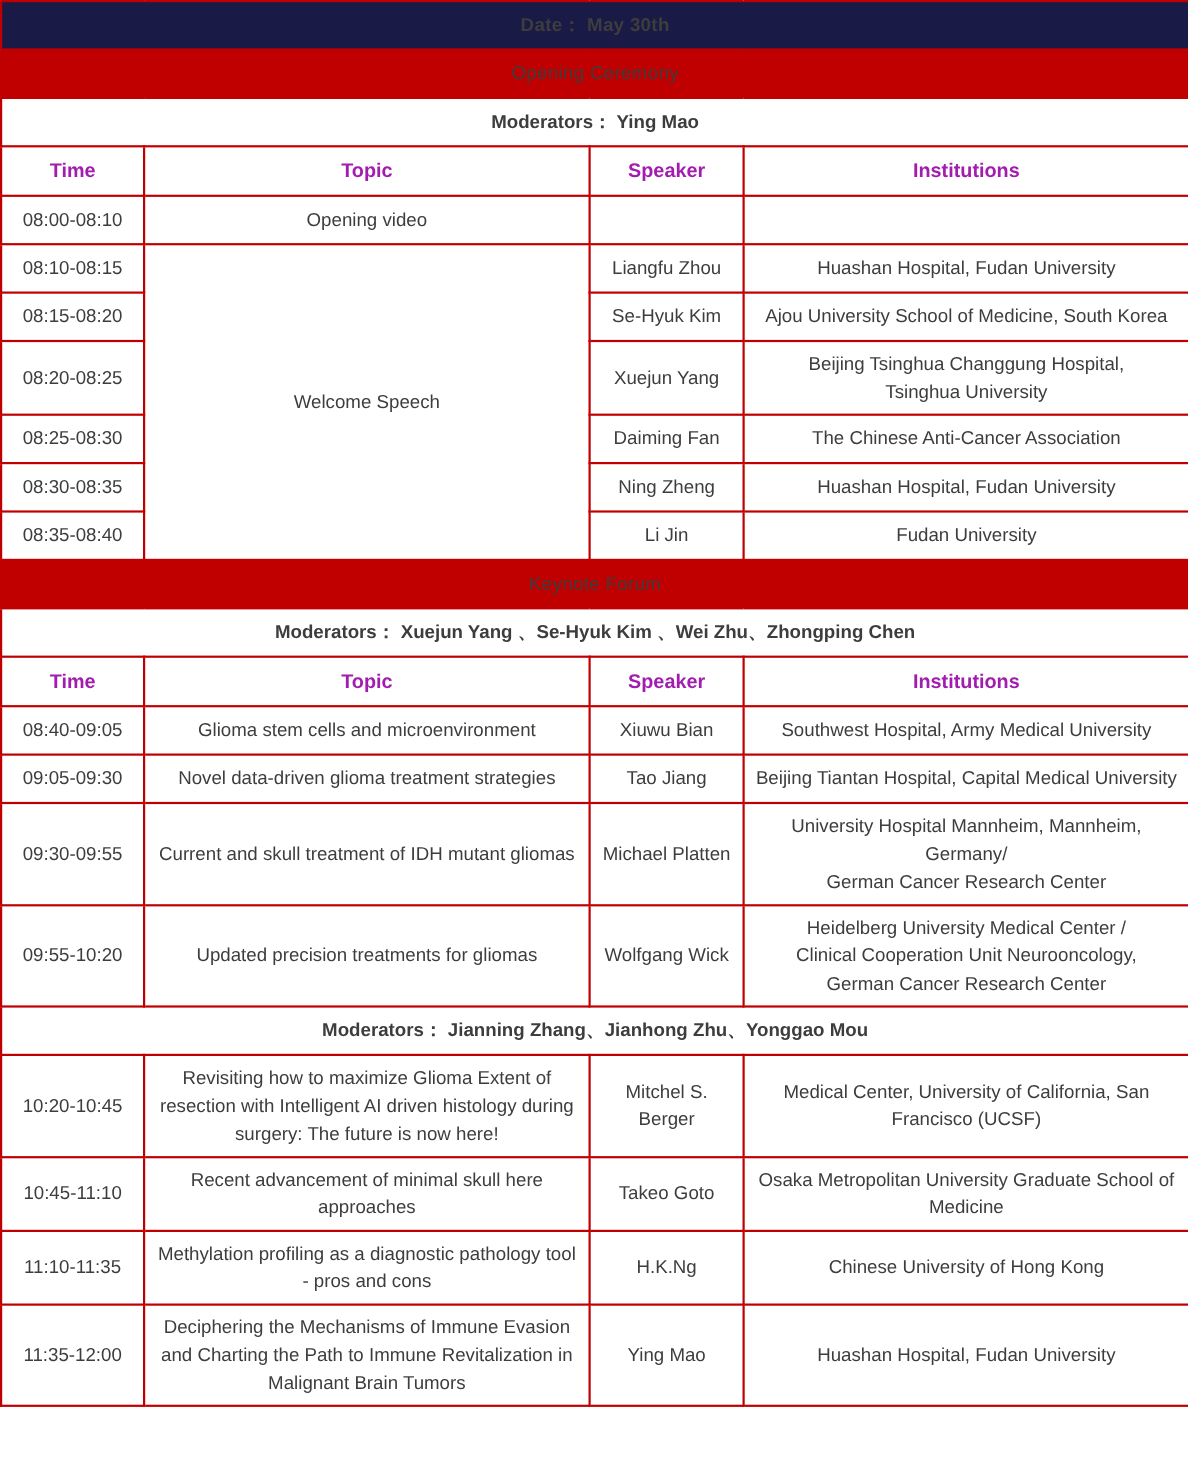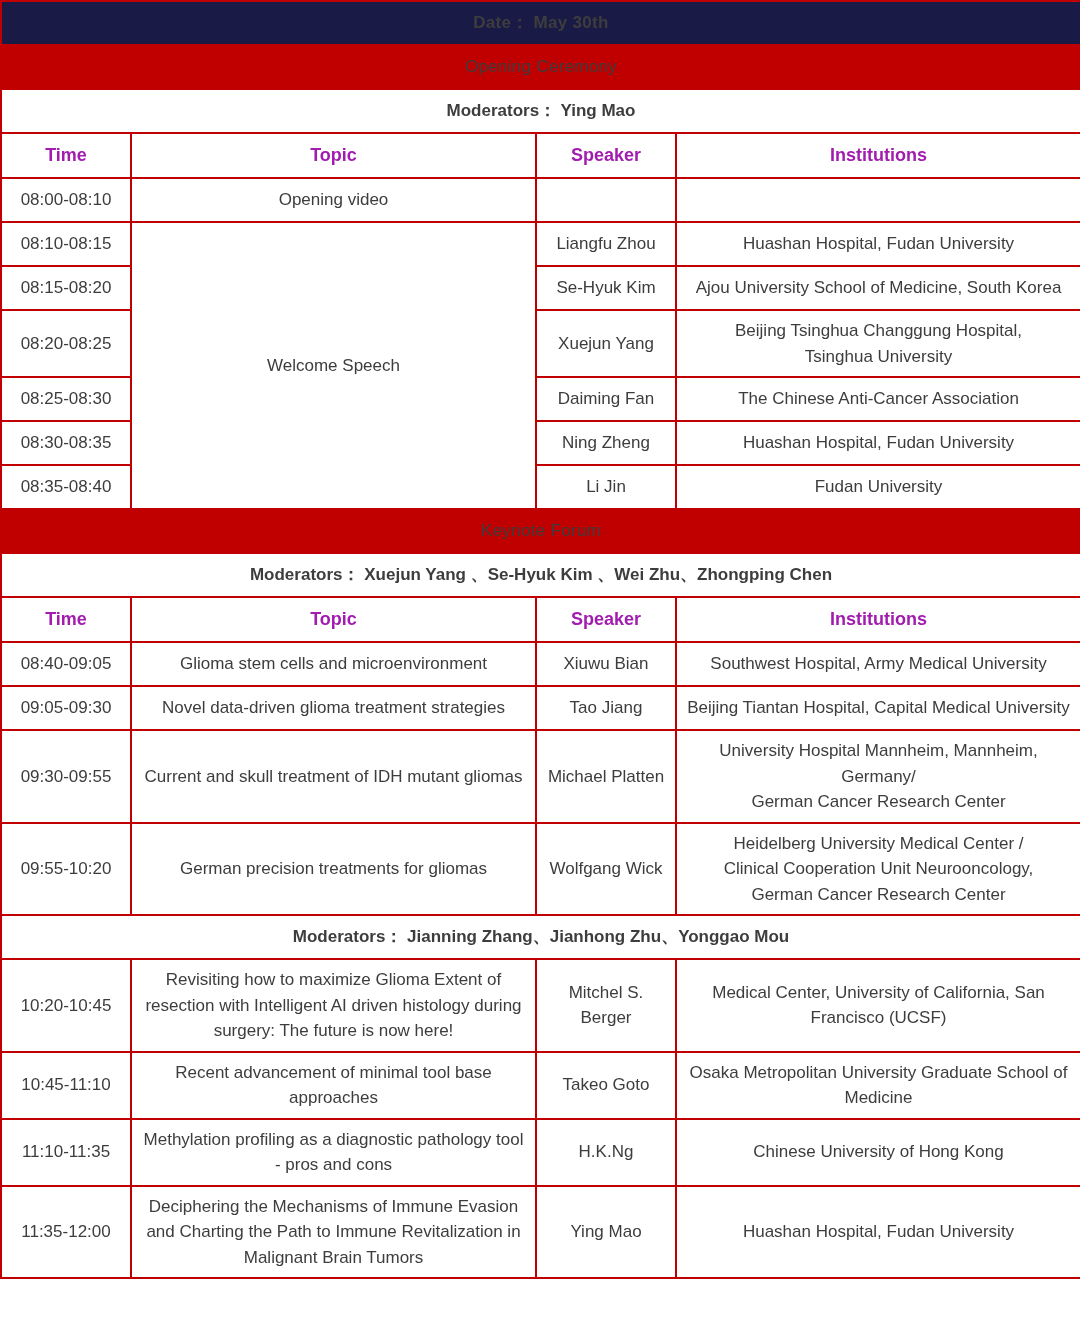--- a/index.html
+++ b/index.html
@@ -167,40 +167,40 @@
       </tr>
       <tr>
         <td>09:30-09:55</td>
         <td>Current and skull treatment of IDH mutant gliomas</td>
         <td>Michael Platten</td>
         <td class="pre">University Hospital Mannheim, Mannheim, Germany/
 German Cancer Research Center</td>
       </tr>
       <tr>
         <td>09:55-10:20</td>
-        <td>German precision treatments for gliomas</td>
+        <td>Updated precision treatments for gliomas</td>
         <td>Wolfgang Wick</td>
         <td class="pre">Heidelberg University Medical Center  /
 Clinical Cooperation Unit Neurooncology,
 German Cancer Research Center</td>
       </tr>
 
       <tr>
         <td colspan="4" class="moderators">Moderators：  Jianning Zhang、Jianhong Zhu、Yonggao Mou</td>
       </tr>
 
       <tr>
         <td>10:20-10:45</td>
         <td>Revisiting how to maximize Glioma Extent of resection with Intelligent AI driven histology during surgery:  The future is now here!</td>
         <td>Mitchel S. Berger</td>
         <td class="pre">Medical Center, University of California, San Francisco (UCSF)</td>
       </tr>
       <tr>
         <td>10:45-11:10</td>
-        <td>Recent advancement of minimal tool base approaches</td>
+        <td>Recent advancement of minimal skull here approaches</td>
         <td>Takeo Goto</td>
         <td class="pre">Osaka Metropolitan University Graduate School of Medicine</td>
       </tr>
       <tr>
         <td>11:10-11:35</td>
         <td>Methylation profiling as a diagnostic pathology tool - pros and cons</td>
         <td>H.K.Ng</td>
         <td class="pre">Chinese University of Hong Kong</td>
       </tr>
       <tr>

